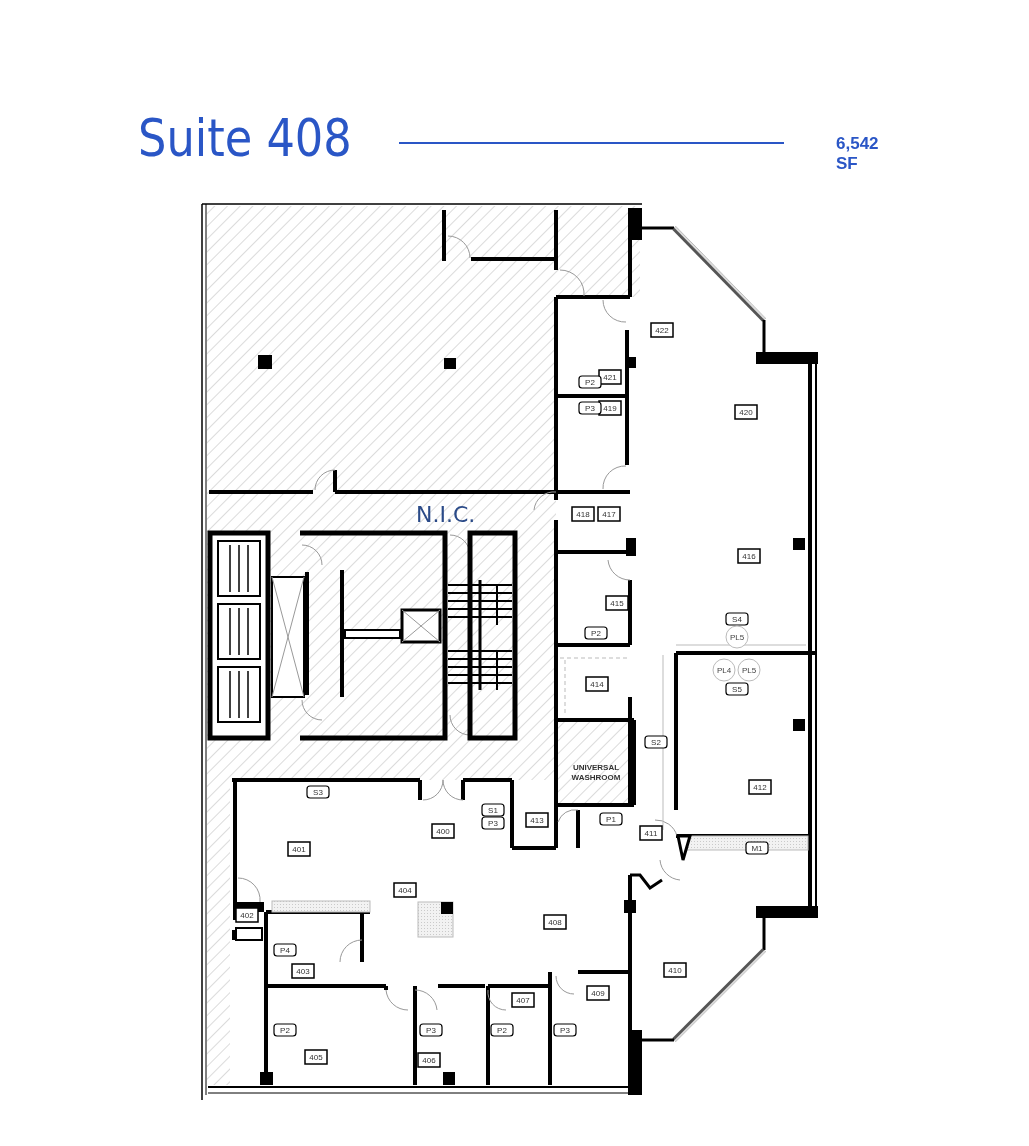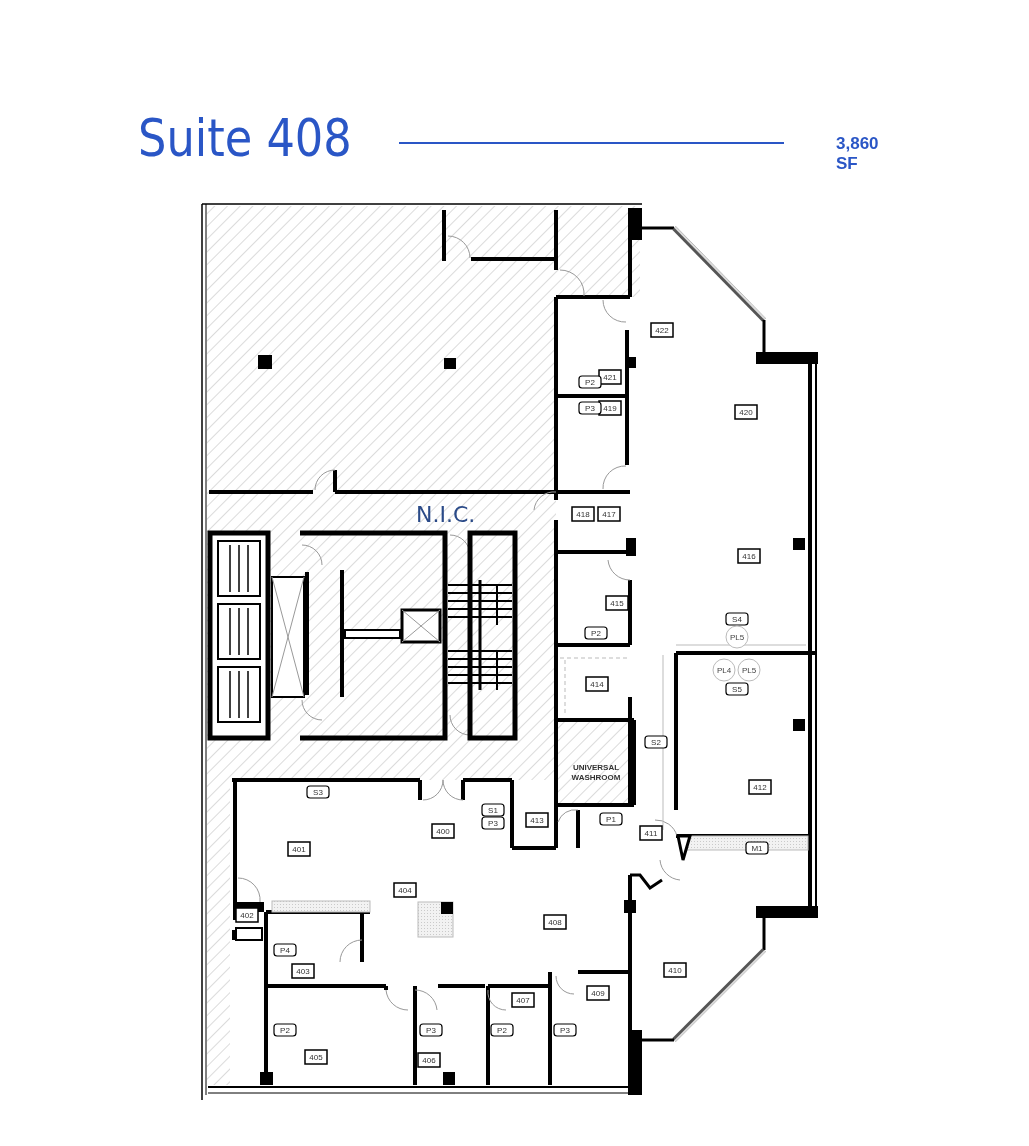--- a/index.html
+++ b/index.html
@@ -11,21 +11,21 @@
   .plan { position: absolute; left: 0; top: 0; width: 1029px; height: 1146px; }
   svg text { font-family: "Liberation Sans", sans-serif; }
   .nic-label { font-family: "DejaVu Sans", sans-serif; }
 </style>
 </head>
 <body>
 
 <div class="header">
   <div class="suite-title">Suite 408</div>
   <div class="title-rule"></div>
-  <div class="area-label">3,860 SF</div>
+  <div class="area-label">6,542 SF</div>
 </div>
 
 <svg class="plan" width="1029" height="1146" viewBox="0 0 1029 1146" xmlns="http://www.w3.org/2000/svg">
   <defs>
     <pattern id="hatch" patternUnits="userSpaceOnUse" width="9" height="9" patternTransform="rotate(45)">
       <line x1="0" y1="0" x2="0" y2="9" stroke="#b8b8b8" stroke-width="1"></line>
     </pattern>
     <pattern id="dots" patternUnits="userSpaceOnUse" width="3" height="3">
       <rect width="3" height="3" fill="#f2f2f2"></rect>
       <circle cx="1.5" cy="1.5" r="0.5" fill="#bdbdbd"></circle>

